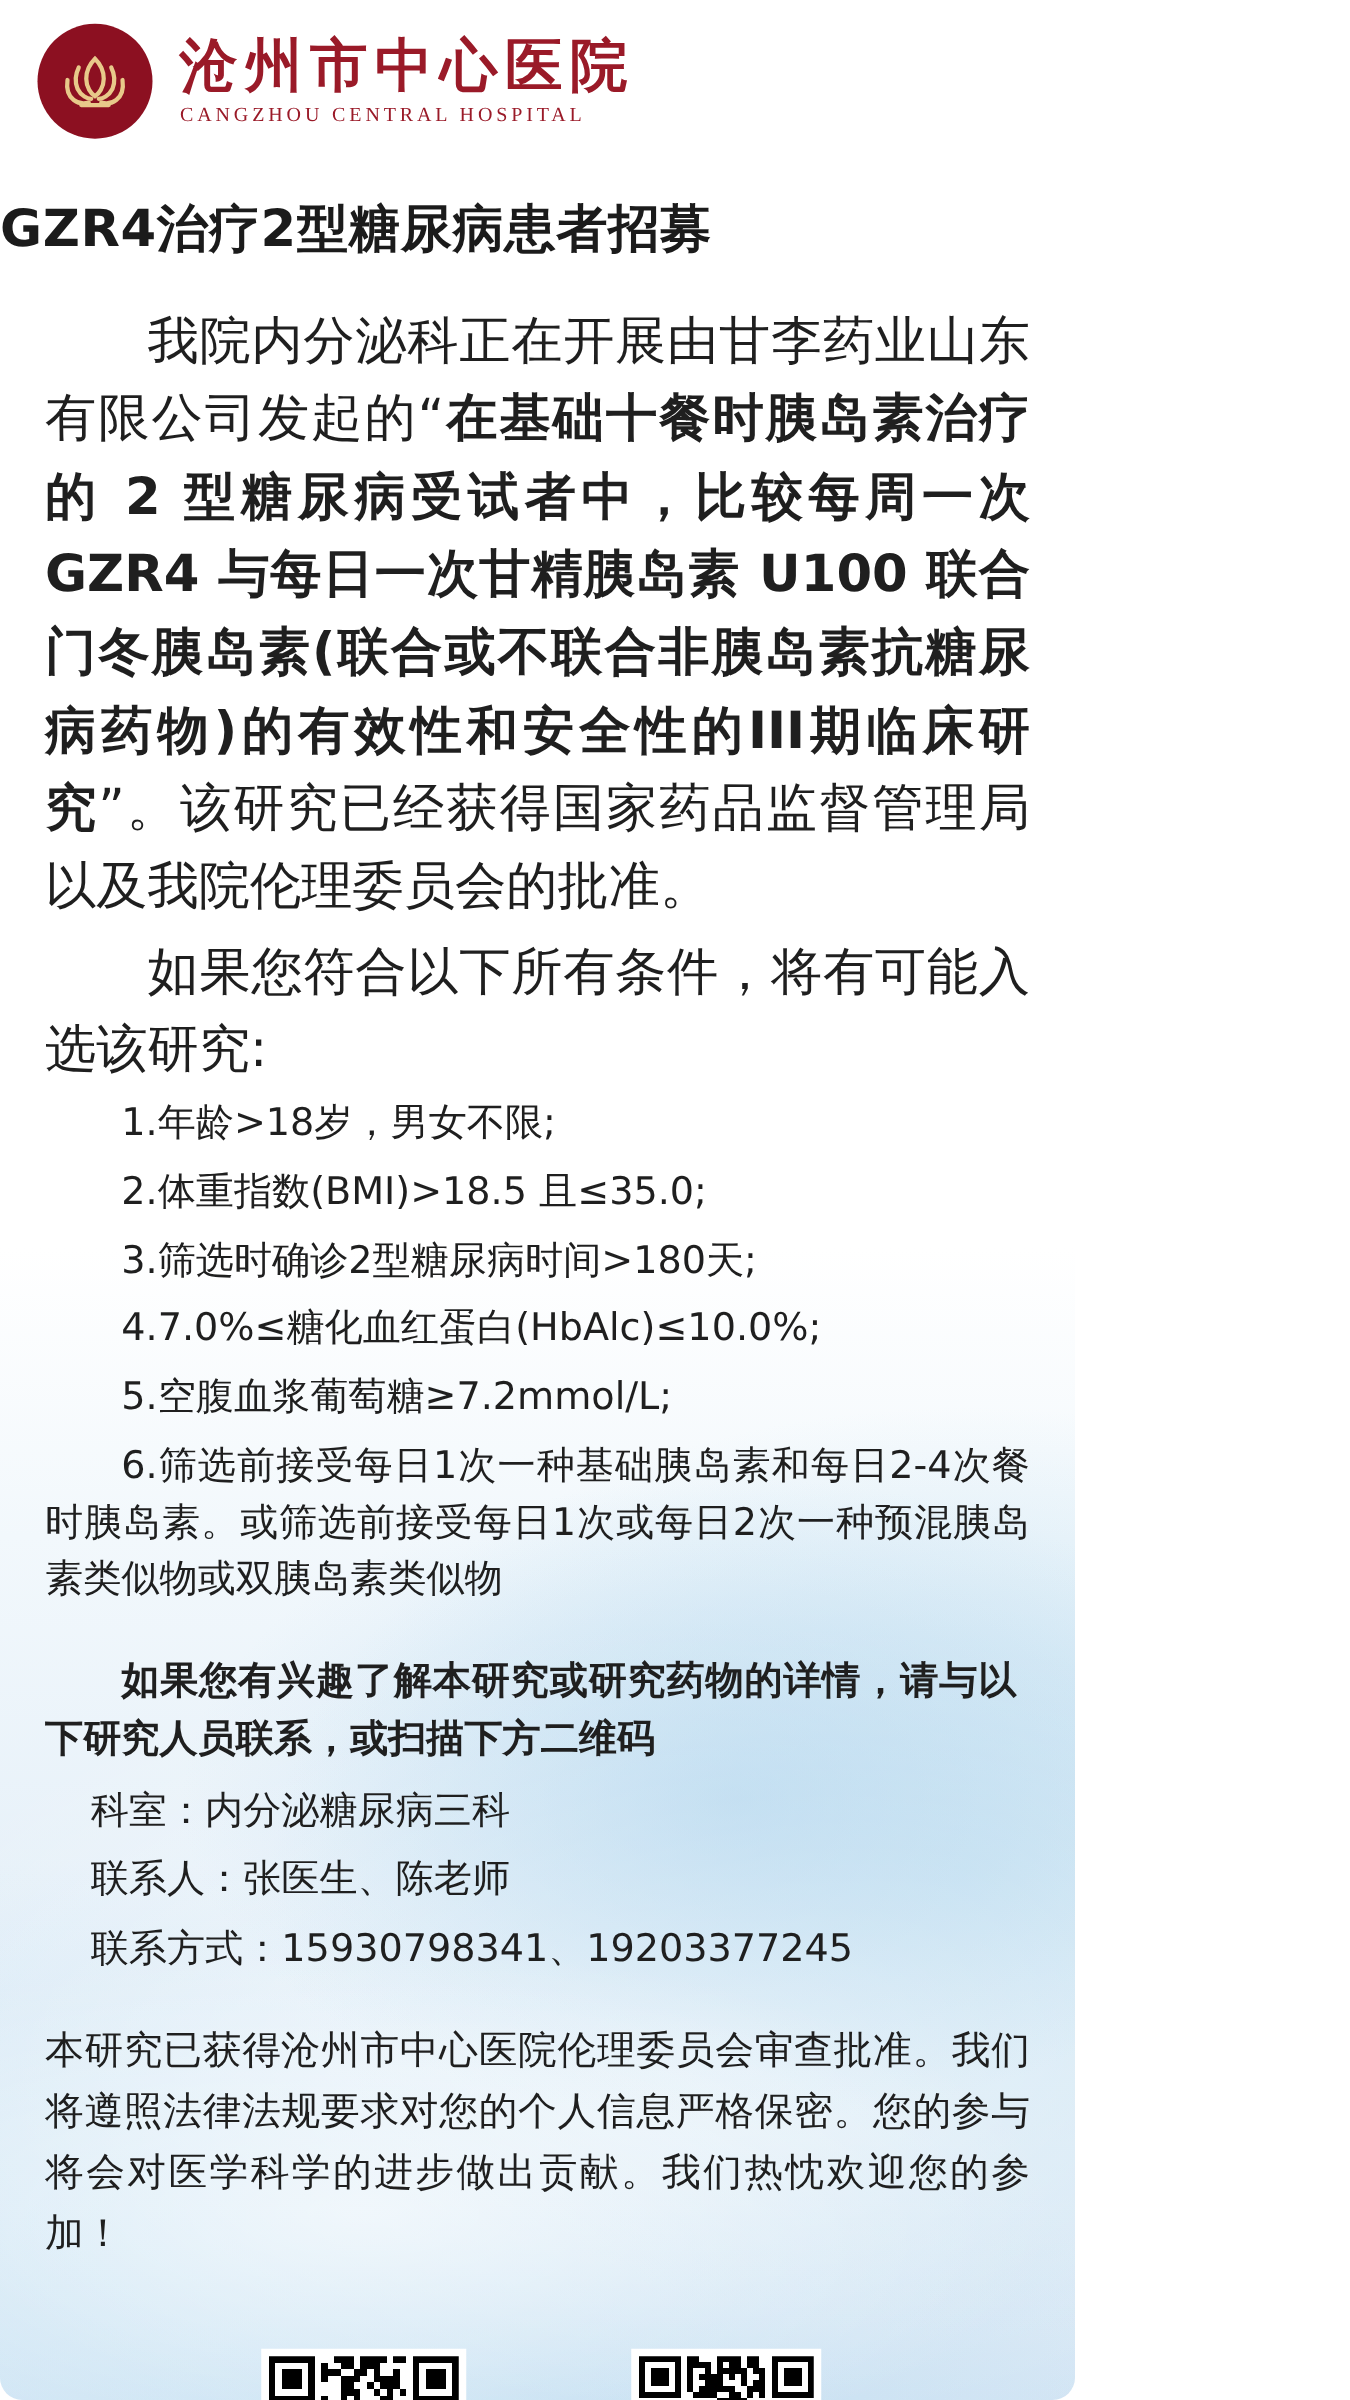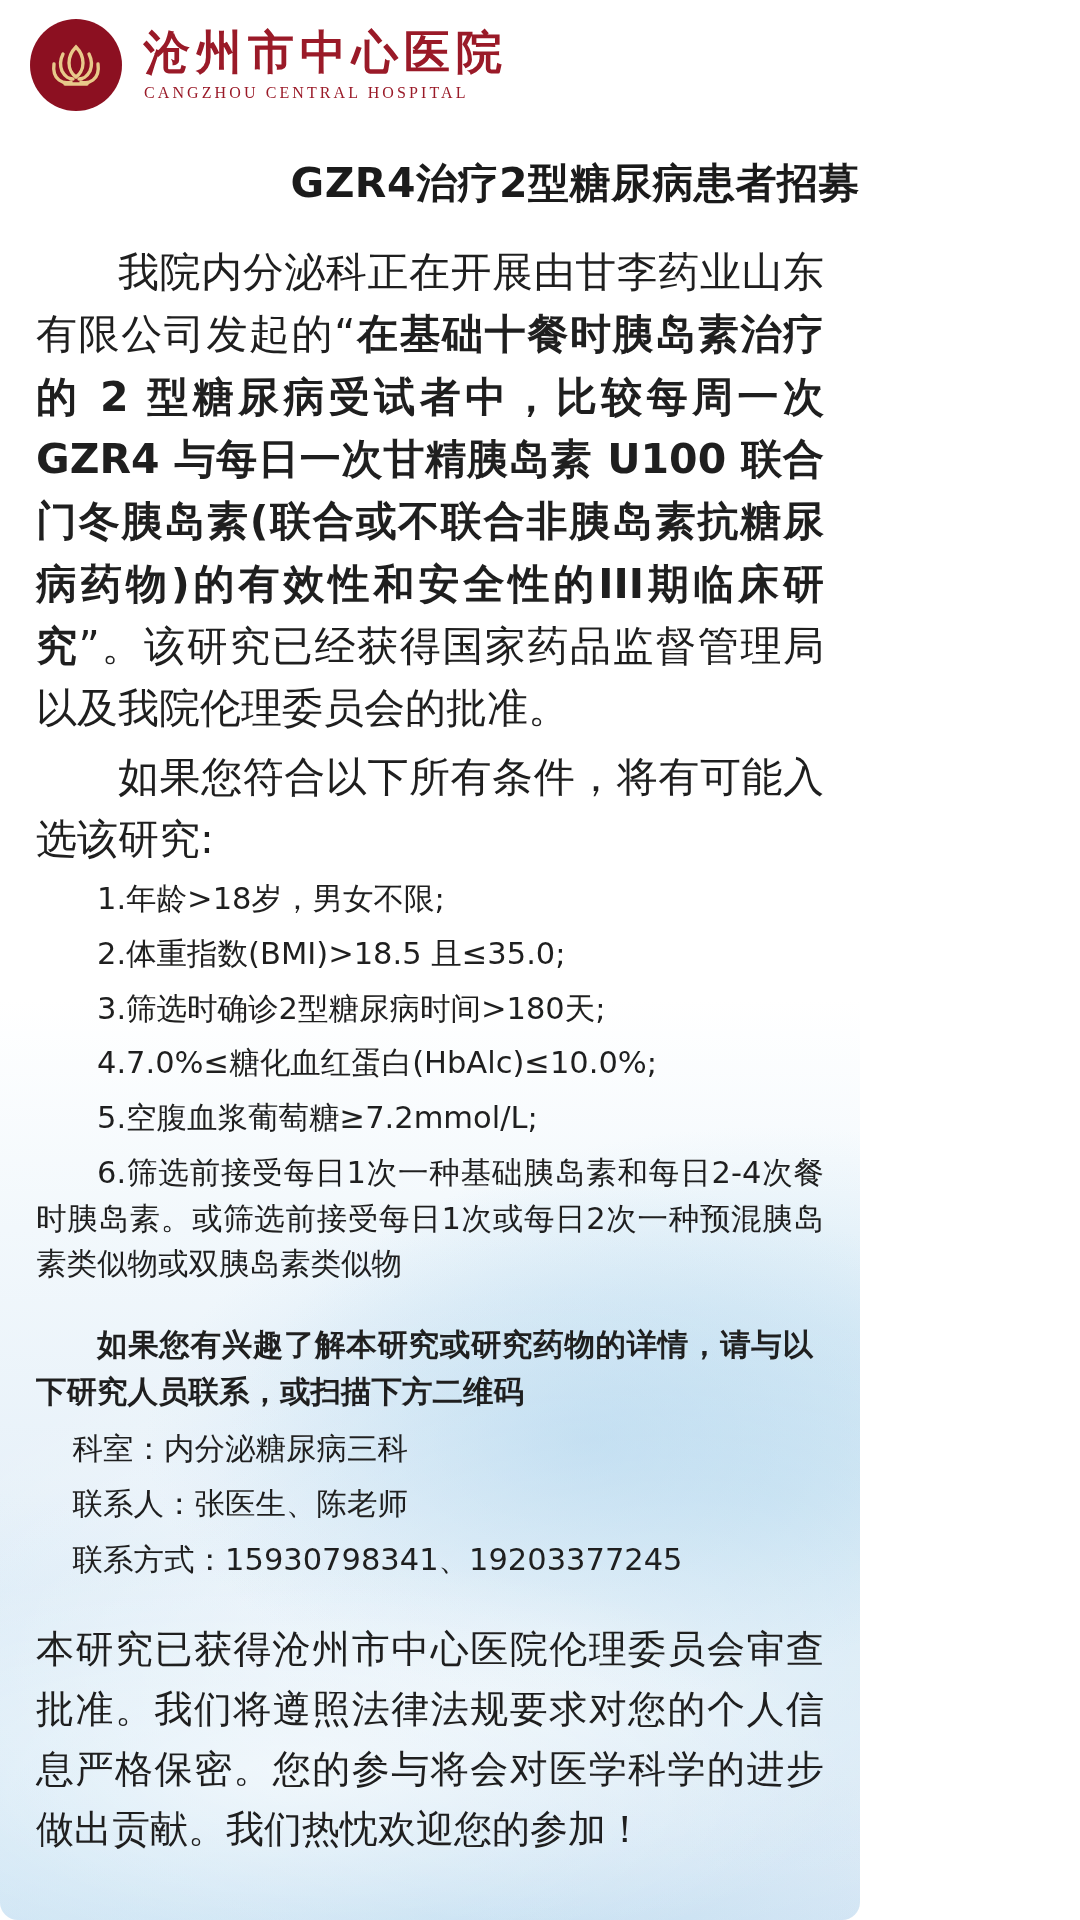--- a/index.html
+++ b/index.html
@@ -85,21 +85,21 @@
     font-size: 16px;
     letter-spacing: 3.1px;
     color: #9a1a28;
     margin-top: 7px;
     font-family: "Liberation Serif", serif;
   }
 
   
   .doc-title {
     position: relative;
-    text-align: right;
+    text-align: left;
     font-size: 41px;
     font-weight: 700;
     color: #1b1b1b;
     margin: 48px 0 30px 0;
     letter-spacing: 0.5px;
   }
 
   
   .content {
     position: relative;
@@ -136,23 +136,24 @@
     text-align: justify;
   }
   .contact-line {
     margin: 0 0 10px 0;
     font-size: 30.5px;
     line-height: 1.5;
     text-indent: 1.2em;
   }
   .ethics {
     margin: 36px 0 0 0;
-    font-size: 38px;
+    font-size: 31px;
     line-height: 1.58;
     text-align: justify;
+    font-family: Liberation Mono, monospace;
   }
 
   
   .qr-row {
     position: relative;
     display: flex;
     justify-content: center;
     gap: 118px;
     margin-top: 46px;
     padding: 0 36px;

